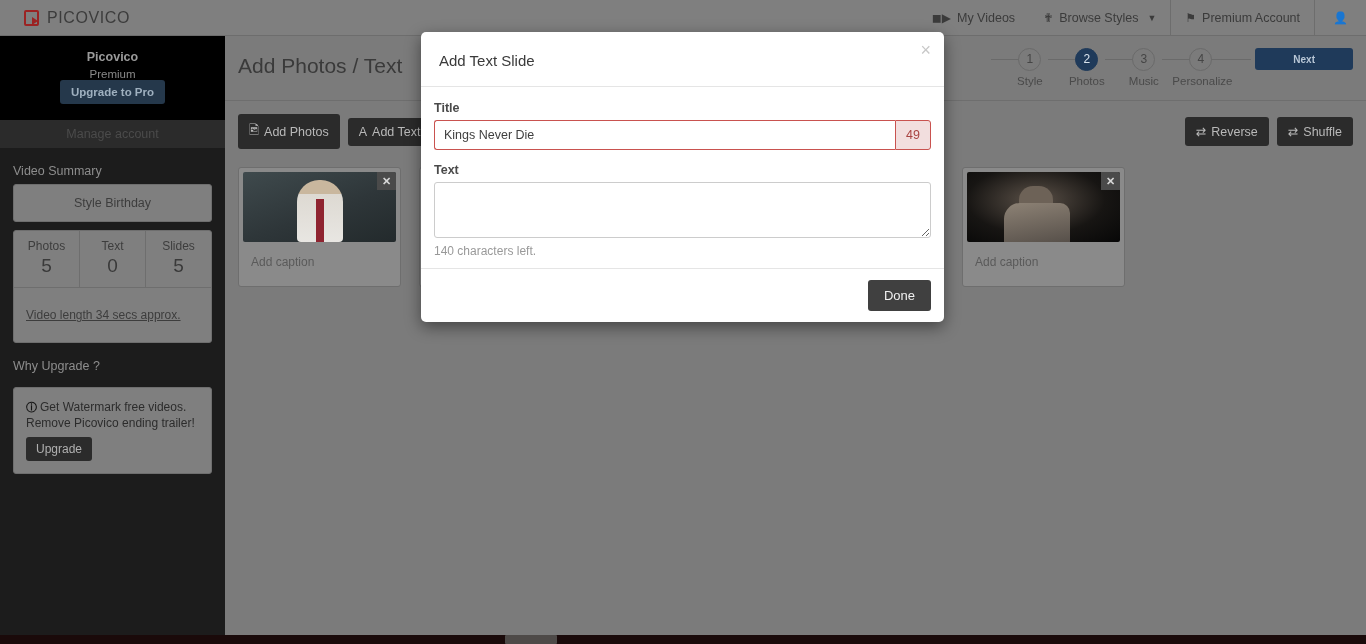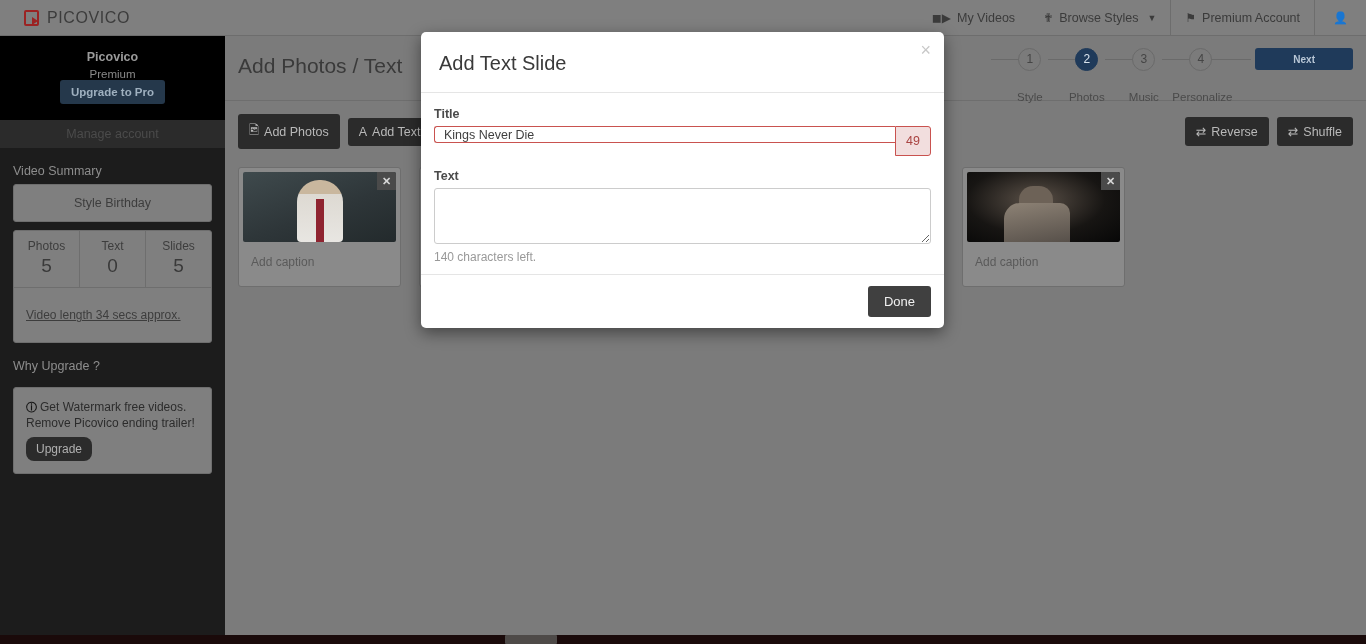--- a/index.html
+++ b/index.html
@@ -185,21 +185,21 @@
     font-weight: bold;
     font-size: 11px;
     color: #141414;
     margin-right: 3px;
   }
   .btn-upgrade-sm {
     margin-top: 6px;
     background: #2b2b2b;
     color: #b0b0b0;
     border: none;
-    border-radius: 8px;
+    border-radius: 3px;
     font-size: 12px;
     padding: 5px 10px;
     cursor: pointer;
     font-family: "Liberation Sans", sans-serif;
   }
 
   
   .content {
     position: absolute;
     top: 36px; left: 225px;
@@ -341,21 +341,21 @@
     position: relative;
     z-index: 2;
     cursor: pointer;
   }
   .step.active .step-bubble {
     background: #1f3a5a;
     border-color: #1f3a5a;
     color: #d8e2ec;
   }
   .step-label {
-    margin-top: 20px;
+    margin-top: 4px;
     font-size: 11.5px;
     color: #4a4a4a;
     white-space: nowrap;
   }
   .step::before {
     content: "";
     position: absolute;
     top: 11px; left: -10px;
     width: 28px; height: 1px;
     background: #6a6a6a;
@@ -392,21 +392,21 @@
     border-radius: 5px;
     box-shadow: 0 5px 16px rgba(0,0,0,.45);
     z-index: 50;
   }
   .modal-header {
     position: relative;
     padding: 20px 18px 17px;
     border-bottom: 1px solid #e5e5e5;
   }
   .modal-title {
-    font-size: 20px;
+    font-size: 15px;
     color: #3a3a3a;
   }
   .modal-close {
     position: absolute;
     top: 9px; right: 13px;
     font-size: 18px;
     line-height: 1;
     color: #c8c8c8;
     cursor: pointer;
     background: none;
@@ -417,21 +417,21 @@
   .form-label {
     display: block;
     font-size: 12.5px;
     font-weight: bold;
     color: #4a4a4a;
     margin-bottom: 5px;
   }
   .input-group { display: flex; margin-bottom: 13px; }
   .title-input {
     flex: 1;
-    height: 17px;
+    height: 30px;
     border: 1px solid #c9524f;
     border-right: none;
     border-radius: 3px 0 0 3px;
     padding: 0 9px;
     font-size: 12.5px;
     color: #3f3f3f;
     outline: none;
     font-family: "Liberation Sans", sans-serif;
     background: #fff;
   }

